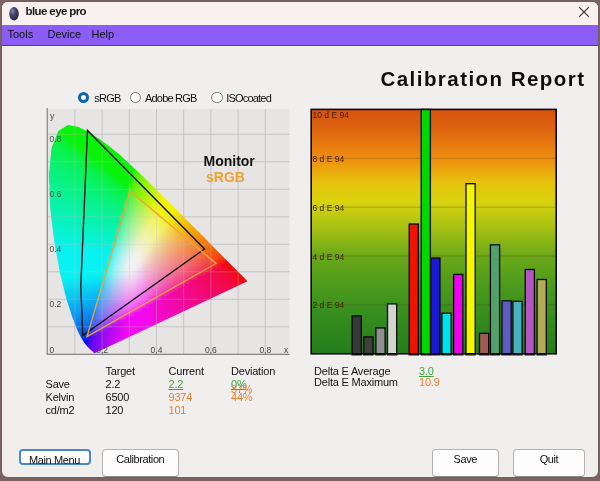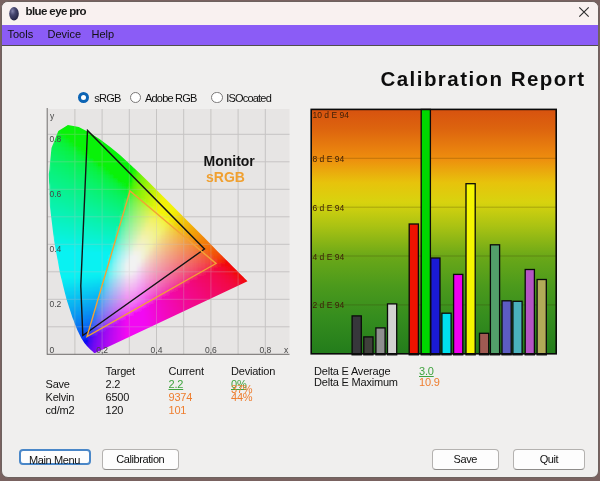--- a/index.html
+++ b/index.html
@@ -17,21 +17,21 @@
 .radio { position:absolute; width:11.6px; height:11.6px; border-radius:50%; top:90px;
   background:#fff; border:1.2px solid #7a7878; }
 .radio.sel { border:3.7px solid #0c64b4; }
 .rlab { position:absolute; top:90.5px; font-size:11px; letter-spacing:-0.8px; color:#111; }
 .cl { font-size:8.5px; fill:#474747; font-family:"Liberation Sans",sans-serif; }
 .mlab { font-size:14px; font-weight:bold; fill:#141414; font-family:"Liberation Sans",sans-serif; }
 .bl { font-size:8.5px; fill:#3f2008; font-family:"Liberation Sans",sans-serif; }
 .t { position:absolute; font-size:11px; letter-spacing:-0.2px; color:#141414; }
 .gr { color:#3fa33f;text-decoration:underline; }
 .or { color:#ee7d2e; }
-.btn { position:absolute; top:447.5px; height:21px; background:#fdfdfd; border:1px solid #b4b2b0;
+.btn { position:absolute; top:447.5px; height:28px; background:#fdfdfd; border:1px solid #b4b2b0;
   border-bottom-color:#8e8c8a; border-radius:4px; font-size:11px; letter-spacing:-0.4px; color:#111;
   text-align:center; line-height:19.5px; }
 #close { position:absolute; left:568.5px; top:-1.5px; width:28px; height:23px; }
 </style></head>
 <body>
 <div id="win">
   <div id="titlebar">
     <svg class="abs" style="left:6px;top:4.5px" width="12" height="15" viewBox="0 0 12 15">
       <defs>
           <radialGradient id="egg" cx="0.35" cy="0.3" r="0.85">

